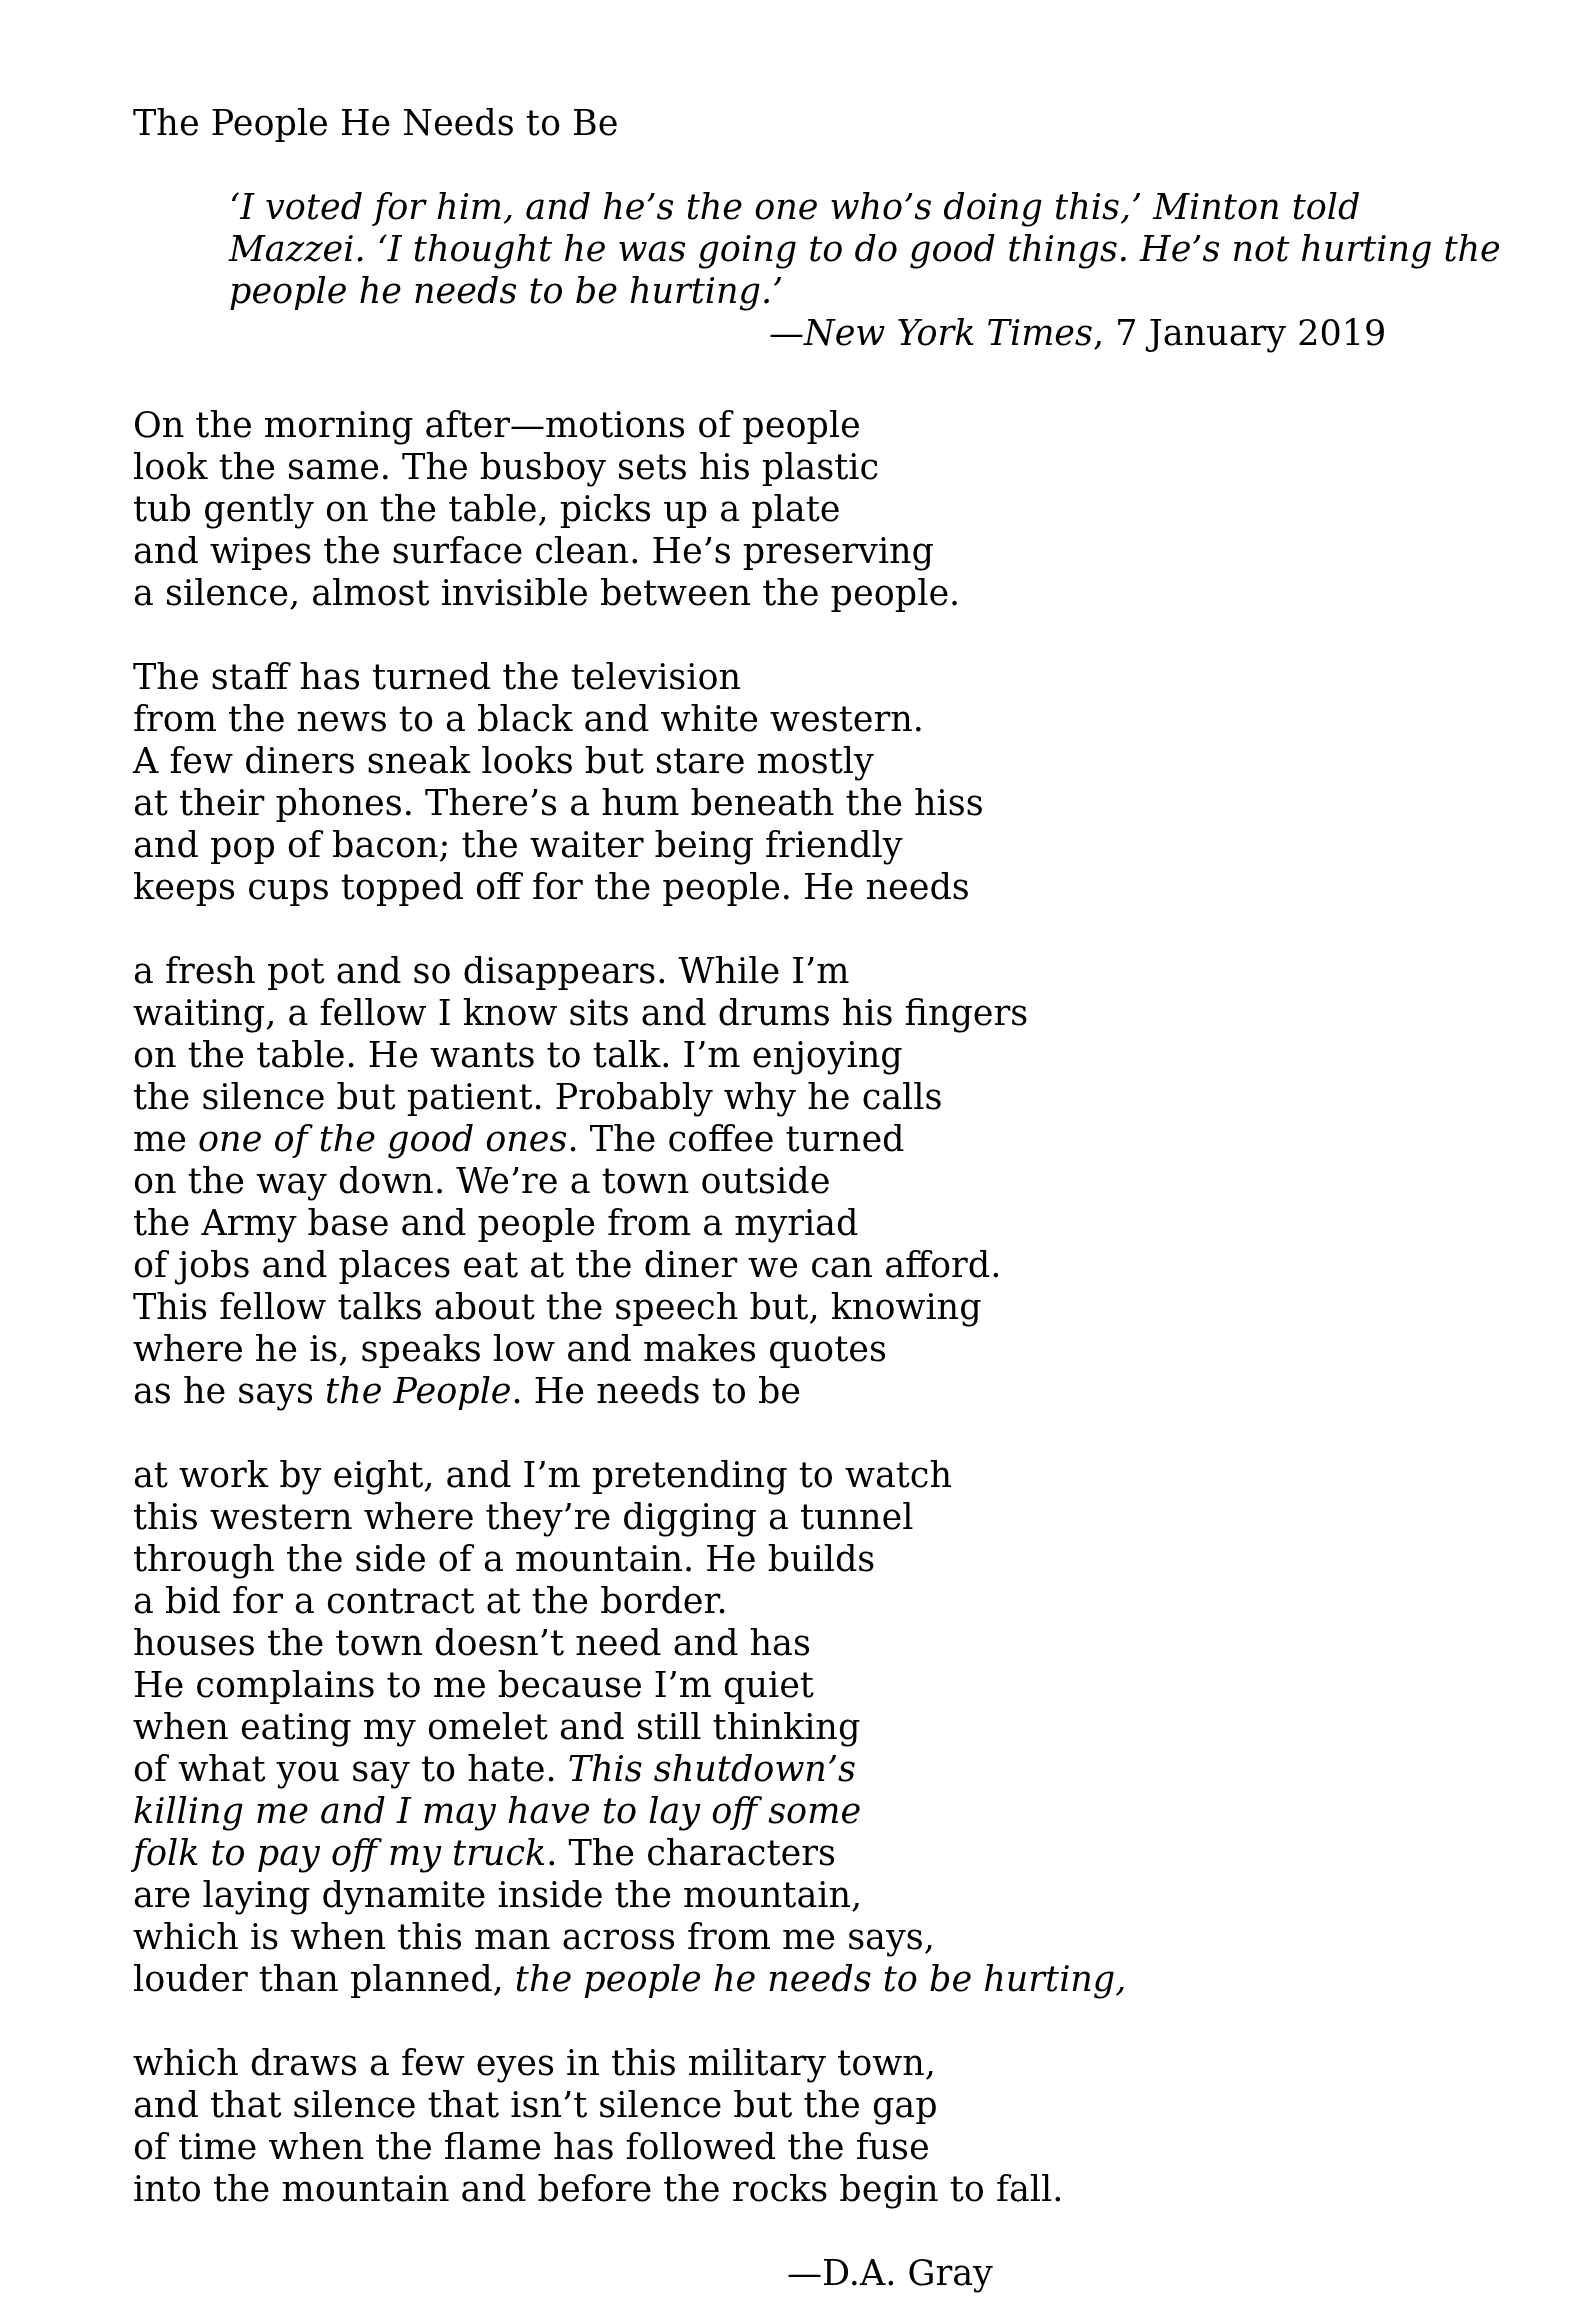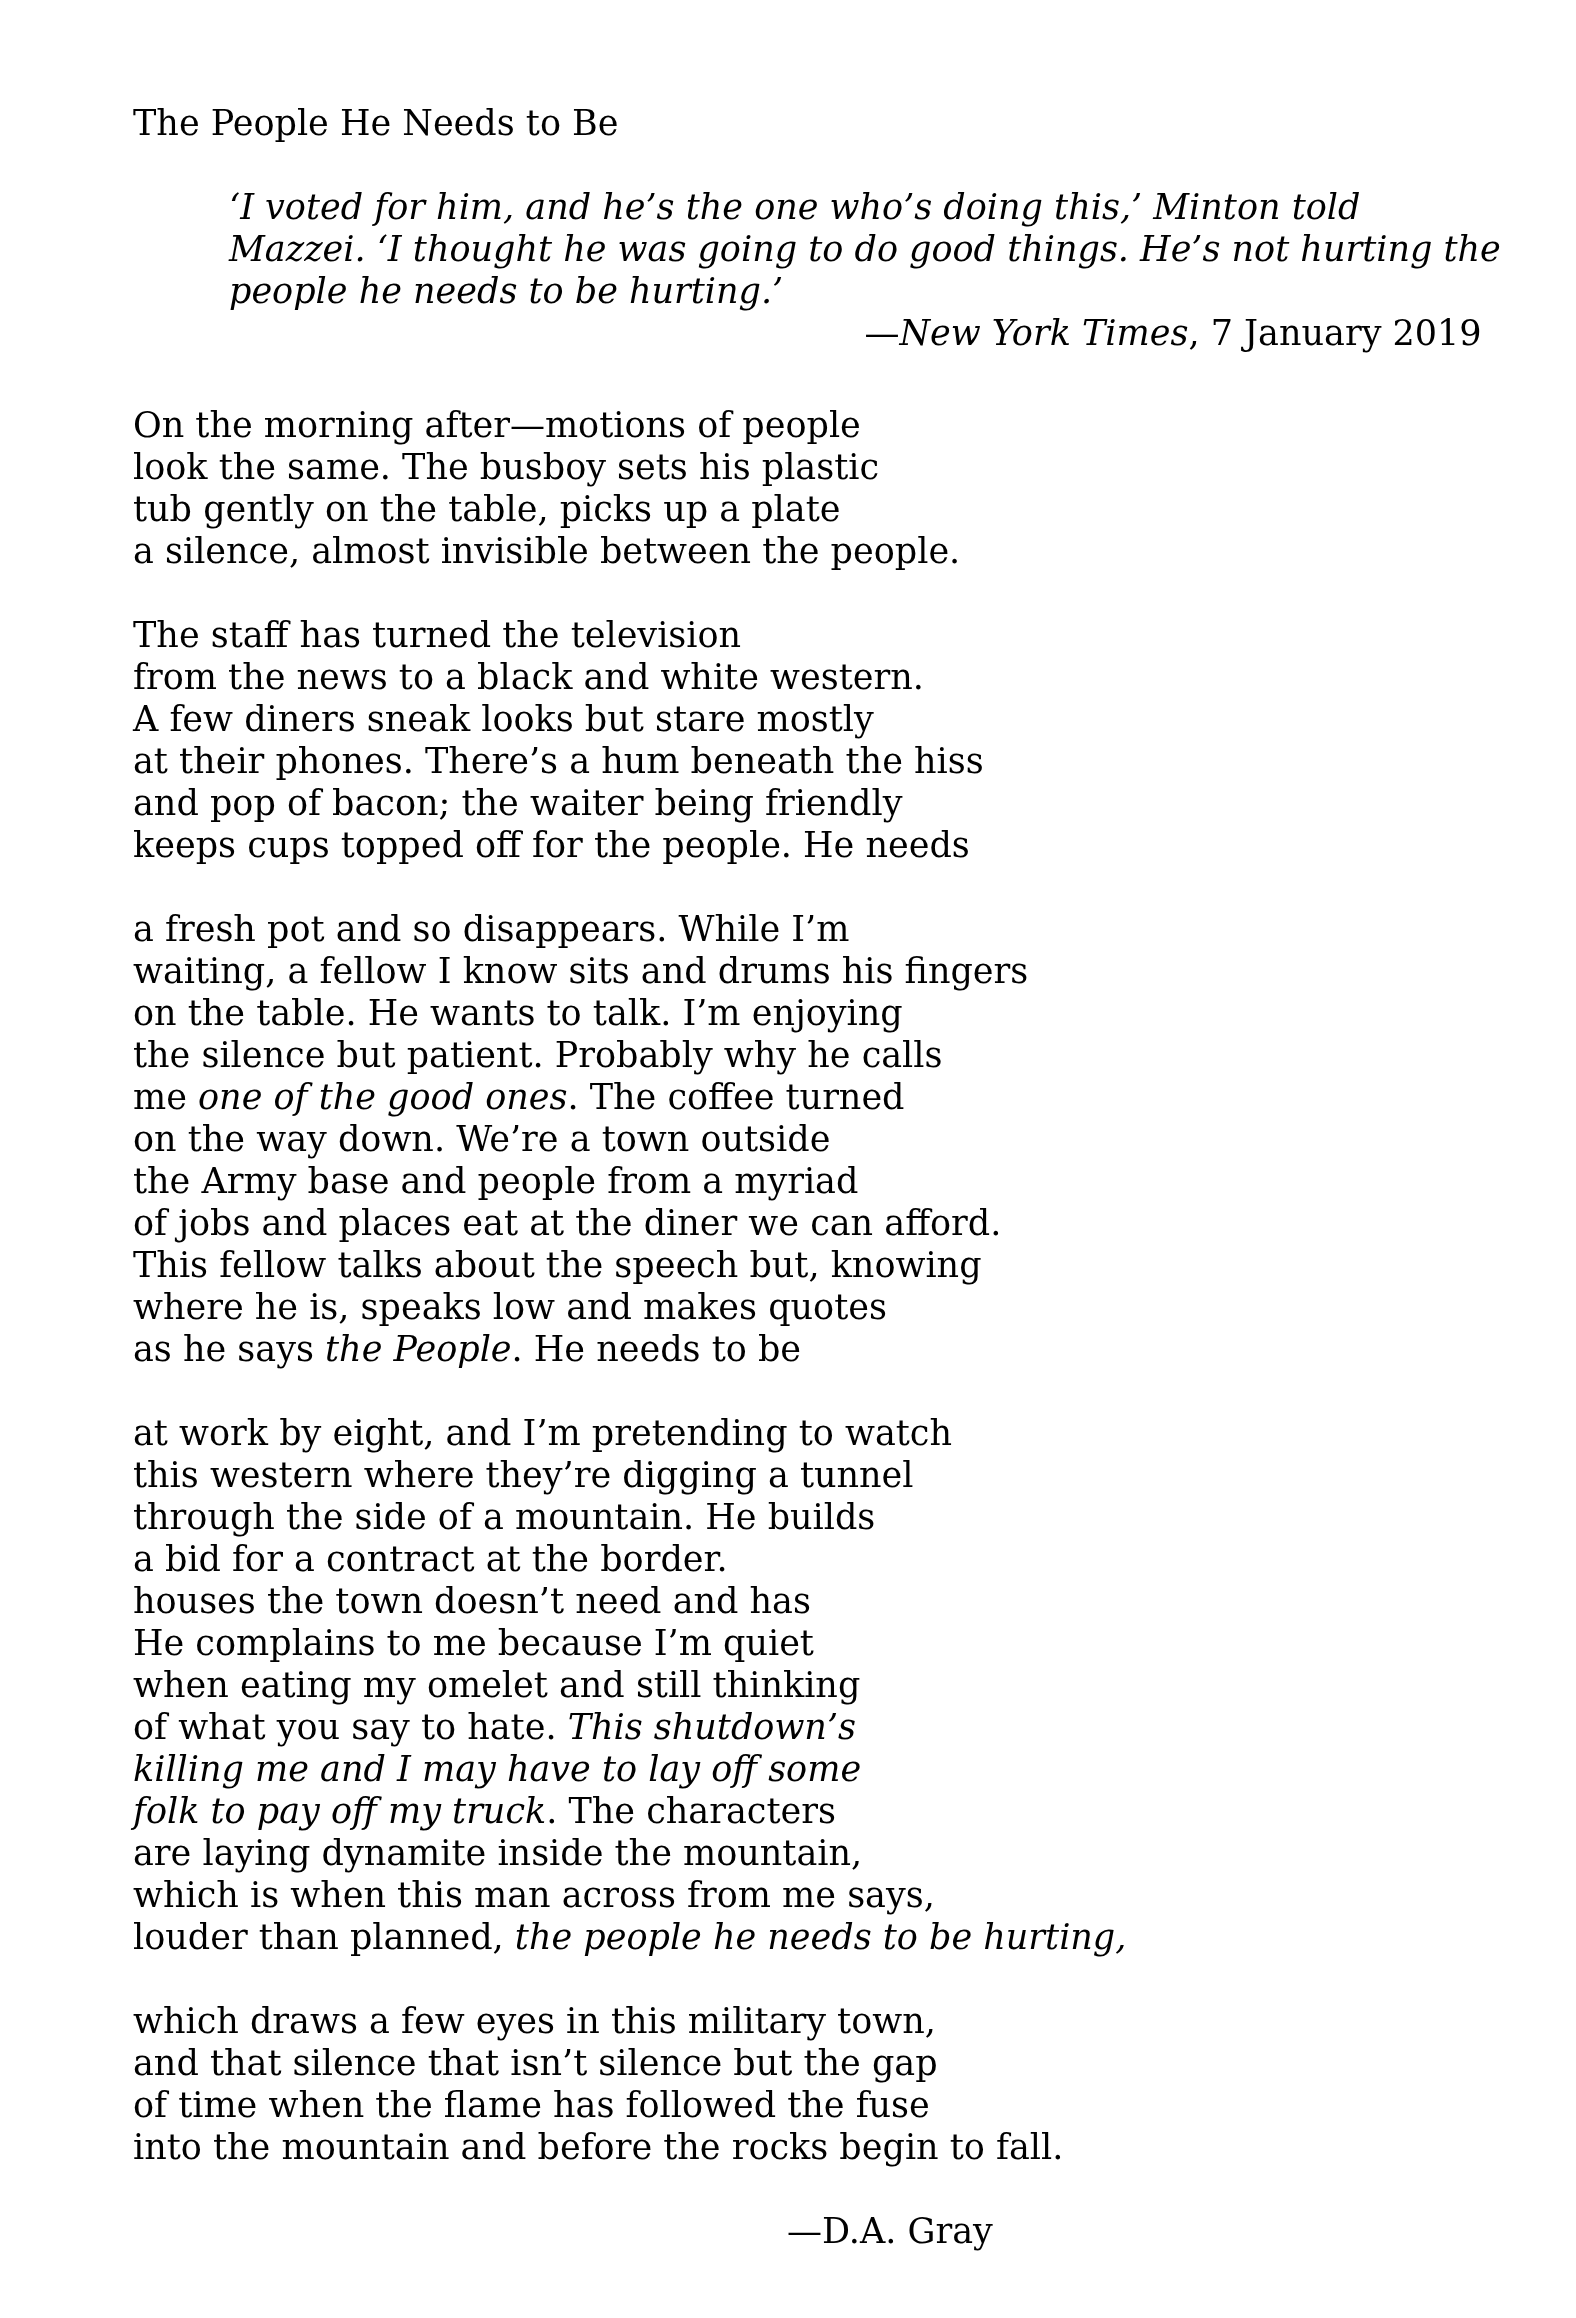--- a/index.html
+++ b/index.html
@@ -27,21 +27,20 @@
     font-size: 35px;
     line-height: 42px;
     font-weight: 400;
   }
   .epigraph {
     margin-top: 42px;
     margin-left: 96px;
   }
   .ep-source {
     margin-left: 540px;
-    text-align: center;
   }
   .stanza { margin-top: 42px; }
   .stanza.first { margin-top: 50px; }
   .attribution {
     margin-top: 42px;
     margin-left: 654px;
   }
   .line { white-space: nowrap; }
   .line .it { font-style: italic; }
   .epigraph .ep-lines .line { font-style: italic; }
@@ -60,20 +59,21 @@
       </div>
     <div class="ep-source">
         <div class="line"><span>—</span><span class="it">New York Times</span><span>, 7 January 2019</span></div>
       </div>
   </section>
 
   <section class="stanza first">
       <div class="line"><span>On the morning after—motions of people</span></div>
       <div class="line"><span>look the same. The busboy sets his plastic</span></div>
       <div class="line"><span>tub gently on the table, picks up a plate</span></div>
+      <div class="line"><span>and wipes the surface clean. He’s preserving</span></div>
       <div class="line"><span>a silence, almost invisible between the people.</span></div>
     </section>
   <section class="stanza">
       <div class="line"><span>The staff has turned the television</span></div>
       <div class="line"><span>from the news to a black and white western.</span></div>
       <div class="line"><span>A few diners sneak looks but stare mostly</span></div>
       <div class="line"><span>at their phones. There’s a hum beneath the hiss</span></div>
       <div class="line"><span>and pop of bacon; the waiter being friendly</span></div>
       <div class="line"><span>keeps cups topped off for the people. He needs</span></div>
     </section>

